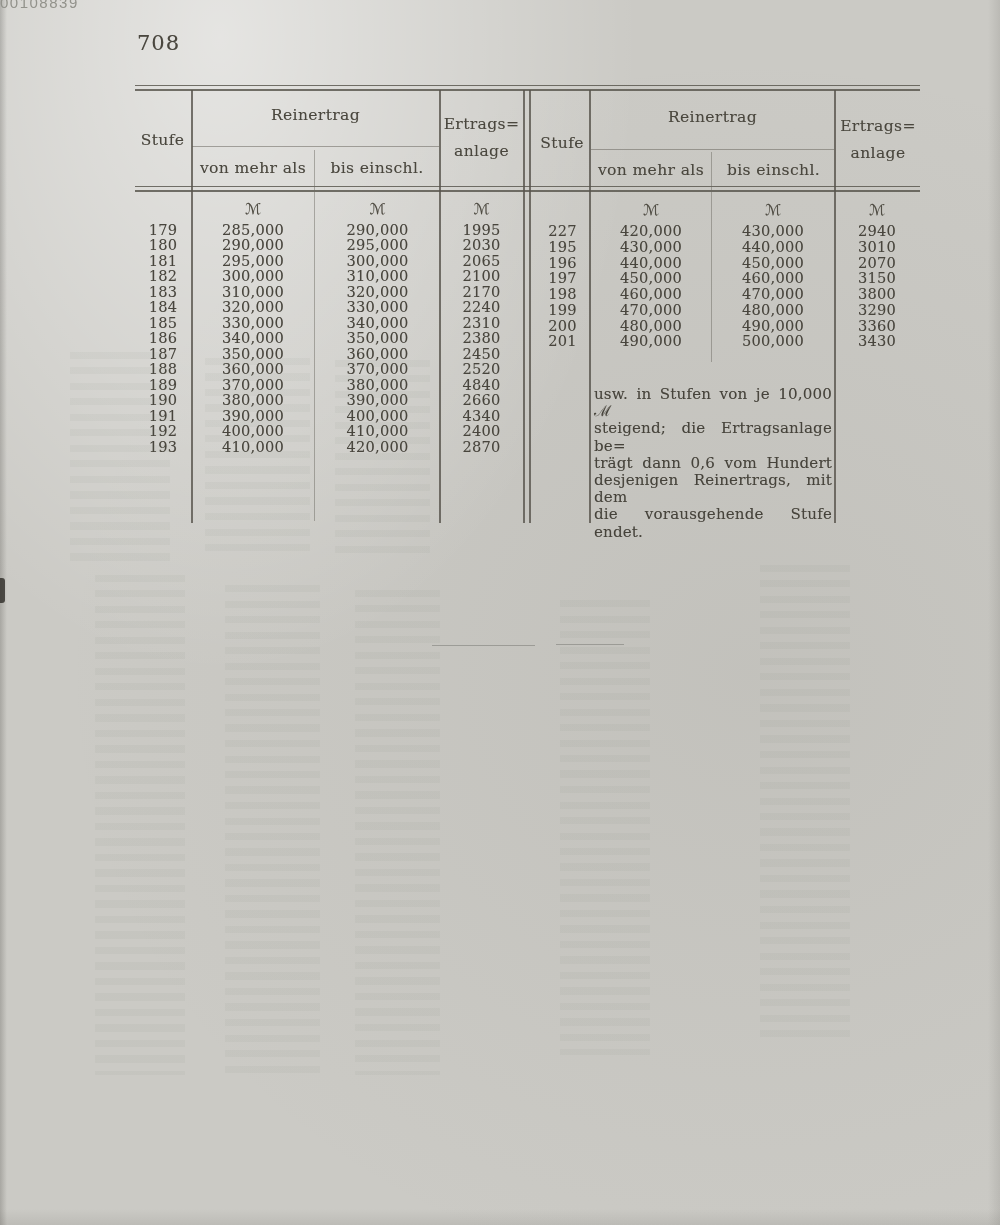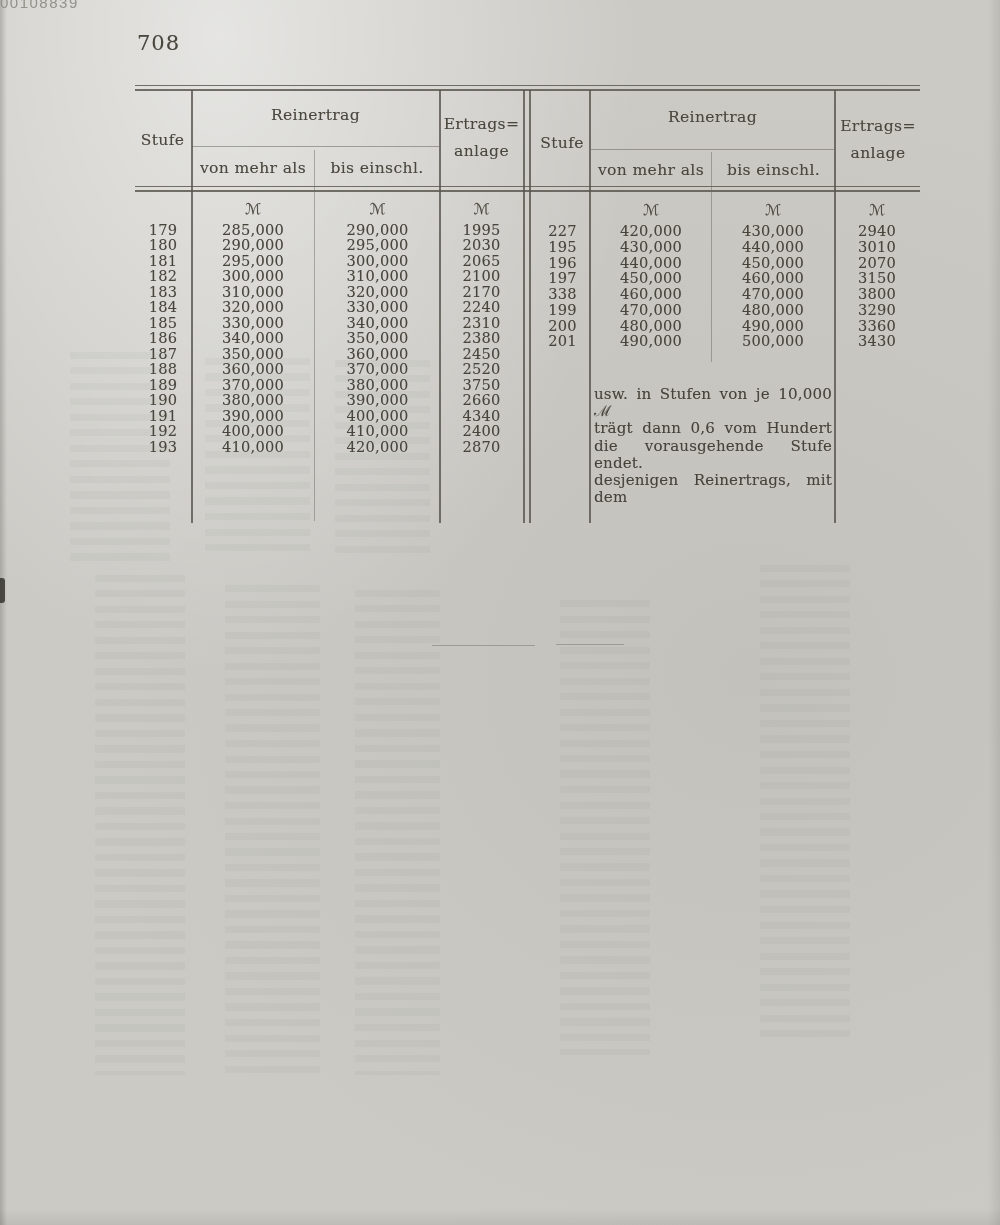--- a/index.html
+++ b/index.html
@@ -168,21 +168,21 @@
         <div class="cell" style="width:56px">188</div>
         <div class="cell" style="width:124px">360,000</div>
         <div class="cell" style="width:125px">370,000</div>
         <div class="cell" style="width:83px">2520</div>
       </div>
 
       <div class="trow" style="height:15.5px">
         <div class="cell" style="width:56px">189</div>
         <div class="cell" style="width:124px">370,000</div>
         <div class="cell" style="width:125px">380,000</div>
-        <div class="cell" style="width:83px">3750</div>
+        <div class="cell" style="width:83px">4840</div>
       </div>
 
       <div class="trow" style="height:15.5px">
         <div class="cell" style="width:56px">190</div>
         <div class="cell" style="width:124px">380,000</div>
         <div class="cell" style="width:125px">390,000</div>
         <div class="cell" style="width:83px">2660</div>
       </div>
 
       <div class="trow" style="height:15.5px">
@@ -231,21 +231,21 @@
       </div>
 
       <div class="trow" style="height:15.8px">
         <div class="cell" style="width:55px">197</div>
         <div class="cell" style="width:122px">450,000</div>
         <div class="cell" style="width:122px">460,000</div>
         <div class="cell" style="width:86px">3150</div>
       </div>
 
       <div class="trow" style="height:15.8px">
-        <div class="cell" style="width:55px">338</div>
+        <div class="cell" style="width:55px">198</div>
         <div class="cell" style="width:122px">460,000</div>
         <div class="cell" style="width:122px">470,000</div>
         <div class="cell" style="width:86px">3800</div>
       </div>
 
       <div class="trow" style="height:15.8px">
         <div class="cell" style="width:55px">199</div>
         <div class="cell" style="width:122px">470,000</div>
         <div class="cell" style="width:122px">480,000</div>
         <div class="cell" style="width:86px">3290</div>
@@ -263,26 +263,27 @@
         <div class="cell" style="width:122px">490,000</div>
         <div class="cell" style="width:122px">500,000</div>
         <div class="cell" style="width:86px">3430</div>
       </div>
     </div>
 
   <div class="note">
 
       <div class="nline">usw. in Stufen von je 10,000 ℳ</div>
 
+      <div class="nline">steigend; die Ertragsanlage be=</div>
 
       <div class="nline">trägt dann 0,6 vom Hundert</div>
 
+      <div class="nline">desjenigen Reinertrags, mit dem</div>
+
       <div class="nline">die vorausgehende Stufe endet.</div>
-
-      <div class="nline">desjenigen Reinertrags, mit dem</div>
     </div>
 
   <div class="edge-mark"></div>
   <div class="faintline" style="left:432px;top:645px;width:103px"></div>
   <div class="faintline" style="left:556px;top:644px;width:68px"></div>
 
   <div class="ghost" style="left:70px;top:352px;width:100px;height:210px"></div>
   <div class="ghost" style="left:205px;top:358px;width:105px;height:202px"></div>
   <div class="ghost" style="left:335px;top:360px;width:95px;height:198px"></div>
   <div class="ghost" style="left:95px;top:575px;width:90px;height:500px"></div>

